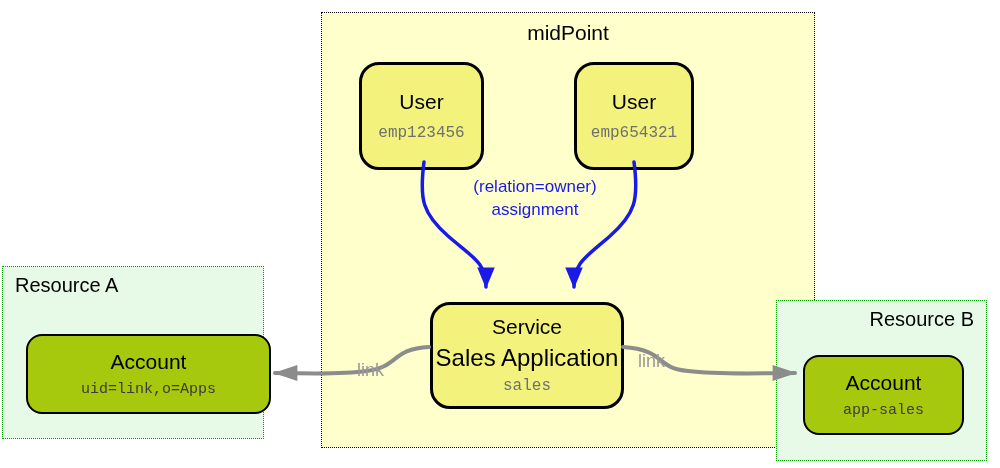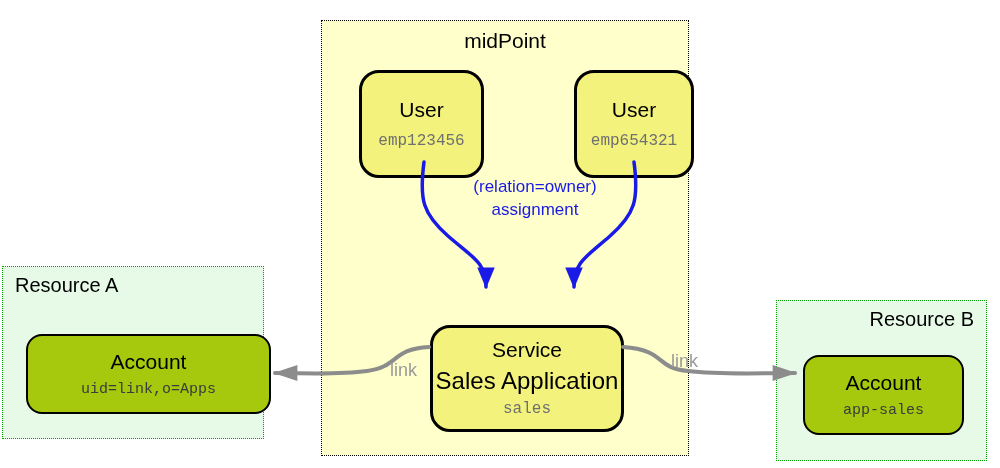--- a/index.html
+++ b/index.html
@@ -2,21 +2,21 @@
 <html style="--page-bg: #FFFFFF; --midpoint-bg: #FFFFCC; --midpoint-border: #000000; --node-fill: #F2F27D; --node-border: #000000; --account-fill: #A6C80D; --resource-bg: #E7FAE7; --resource-border: #00A000; --heading-text: #000000; --id-text: #707070; --account-id-text: #3C3C3C; --assignment-color: #1A1AE6; --link-arrow: #8C8C8C; --link-label-color: #9A9A9A;"><head>
 <meta charset="utf-8">
 <style>
   html,body{margin:0;padding:0;background:#fff;}
   .canvas{
     position:relative;width:1000px;height:468px;background:var(--page-bg,#fff);
     font-family:"Liberation Sans", sans-serif;overflow:hidden;
   }
   
   .midpoint{
-    position:absolute;left:321px;top:20px;width:368px;height:436px;
+    position:absolute;left:321px;top:12px;width:494px;height:436px;
     background:var(--midpoint-bg);border:1px dotted var(--midpoint-border);
     box-sizing:border-box;
   }
   .midpoint-title{
     position:absolute;left:0;top:8px;width:100%;text-align:center;
     font-size:21px;color:var(--heading-text);
   }
   .resource{
     position:absolute;background:var(--resource-bg);
     border:1px dotted var(--resource-border);box-sizing:border-box;
@@ -30,41 +30,41 @@
   .resource-b .resource-title{right:12px;}
   
   .node{
     position:absolute;box-sizing:border-box;border:3px solid var(--node-border);
     display:flex;flex-direction:column;align-items:center;justify-content:center;
     text-align:center;
   }
   .user-box,.service-box{background:var(--node-fill);border-radius:20px;}
   .user-1{left:37px;top:49px;width:125px;height:108px;gap:12px;}
   .user-2{left:252px;top:49px;width:120px;height:108px;gap:12px;}
-  .service-box{left:108px;top:289px;width:194px;height:107px;gap:7px;border-width:3.5px;margin-top:15px;}
+  .service-box{left:108px;top:289px;width:194px;height:107px;gap:7px;border-width:3.5px;}
   .account-box{
     background:var(--account-fill);border-radius:16px;border-width:2.5px;gap:9px;text-align:center;
   }
   .account-a{left:23px;top:67px;width:245px;height:80px;}
   .account-b{left:26px;top:54px;width:161px;height:80px;}
   .node-title{font-size:21px;color:var(--heading-text);line-height:1.1;}
   .node-subtitle{font-size:24px;color:var(--heading-text);line-height:1.1;}
   .mono{
     font-family:"Liberation Mono","DejaVu Sans Mono",monospace;
     font-size:16px;line-height:1.1;
   }
   .node-id{color:var(--id-text);}
   .account-id{color:var(--account-id-text);font-size:15px;}
   
   .assignment-label{
     position:absolute;left:435px;top:176px;width:200px;text-align:center;
     font-size:17px;line-height:1.35;color:var(--assignment-color);z-index:6;
   }
   .link-label{
-    position:absolute;width:60px;text-align:right;font-size:18px;
+    position:absolute;width:60px;text-align:left;font-size:18px;
     color:var(--link-label-color);z-index:6;
   }
   .link-label-left{left:357px;top:360px;}
   .link-label-right{left:638px;top:351px;}
   
   .arrows{position:absolute;left:0;top:0;width:1000px;height:468px;z-index:5;pointer-events:none;}
   .edge{fill:none;stroke-linecap:round;}
   .edge-assignment{stroke:var(--assignment-color);stroke-width:3.5;}
   .edge-link{stroke:var(--link-arrow);stroke-width:4;}
   .head-assignment{fill:var(--assignment-color);}

